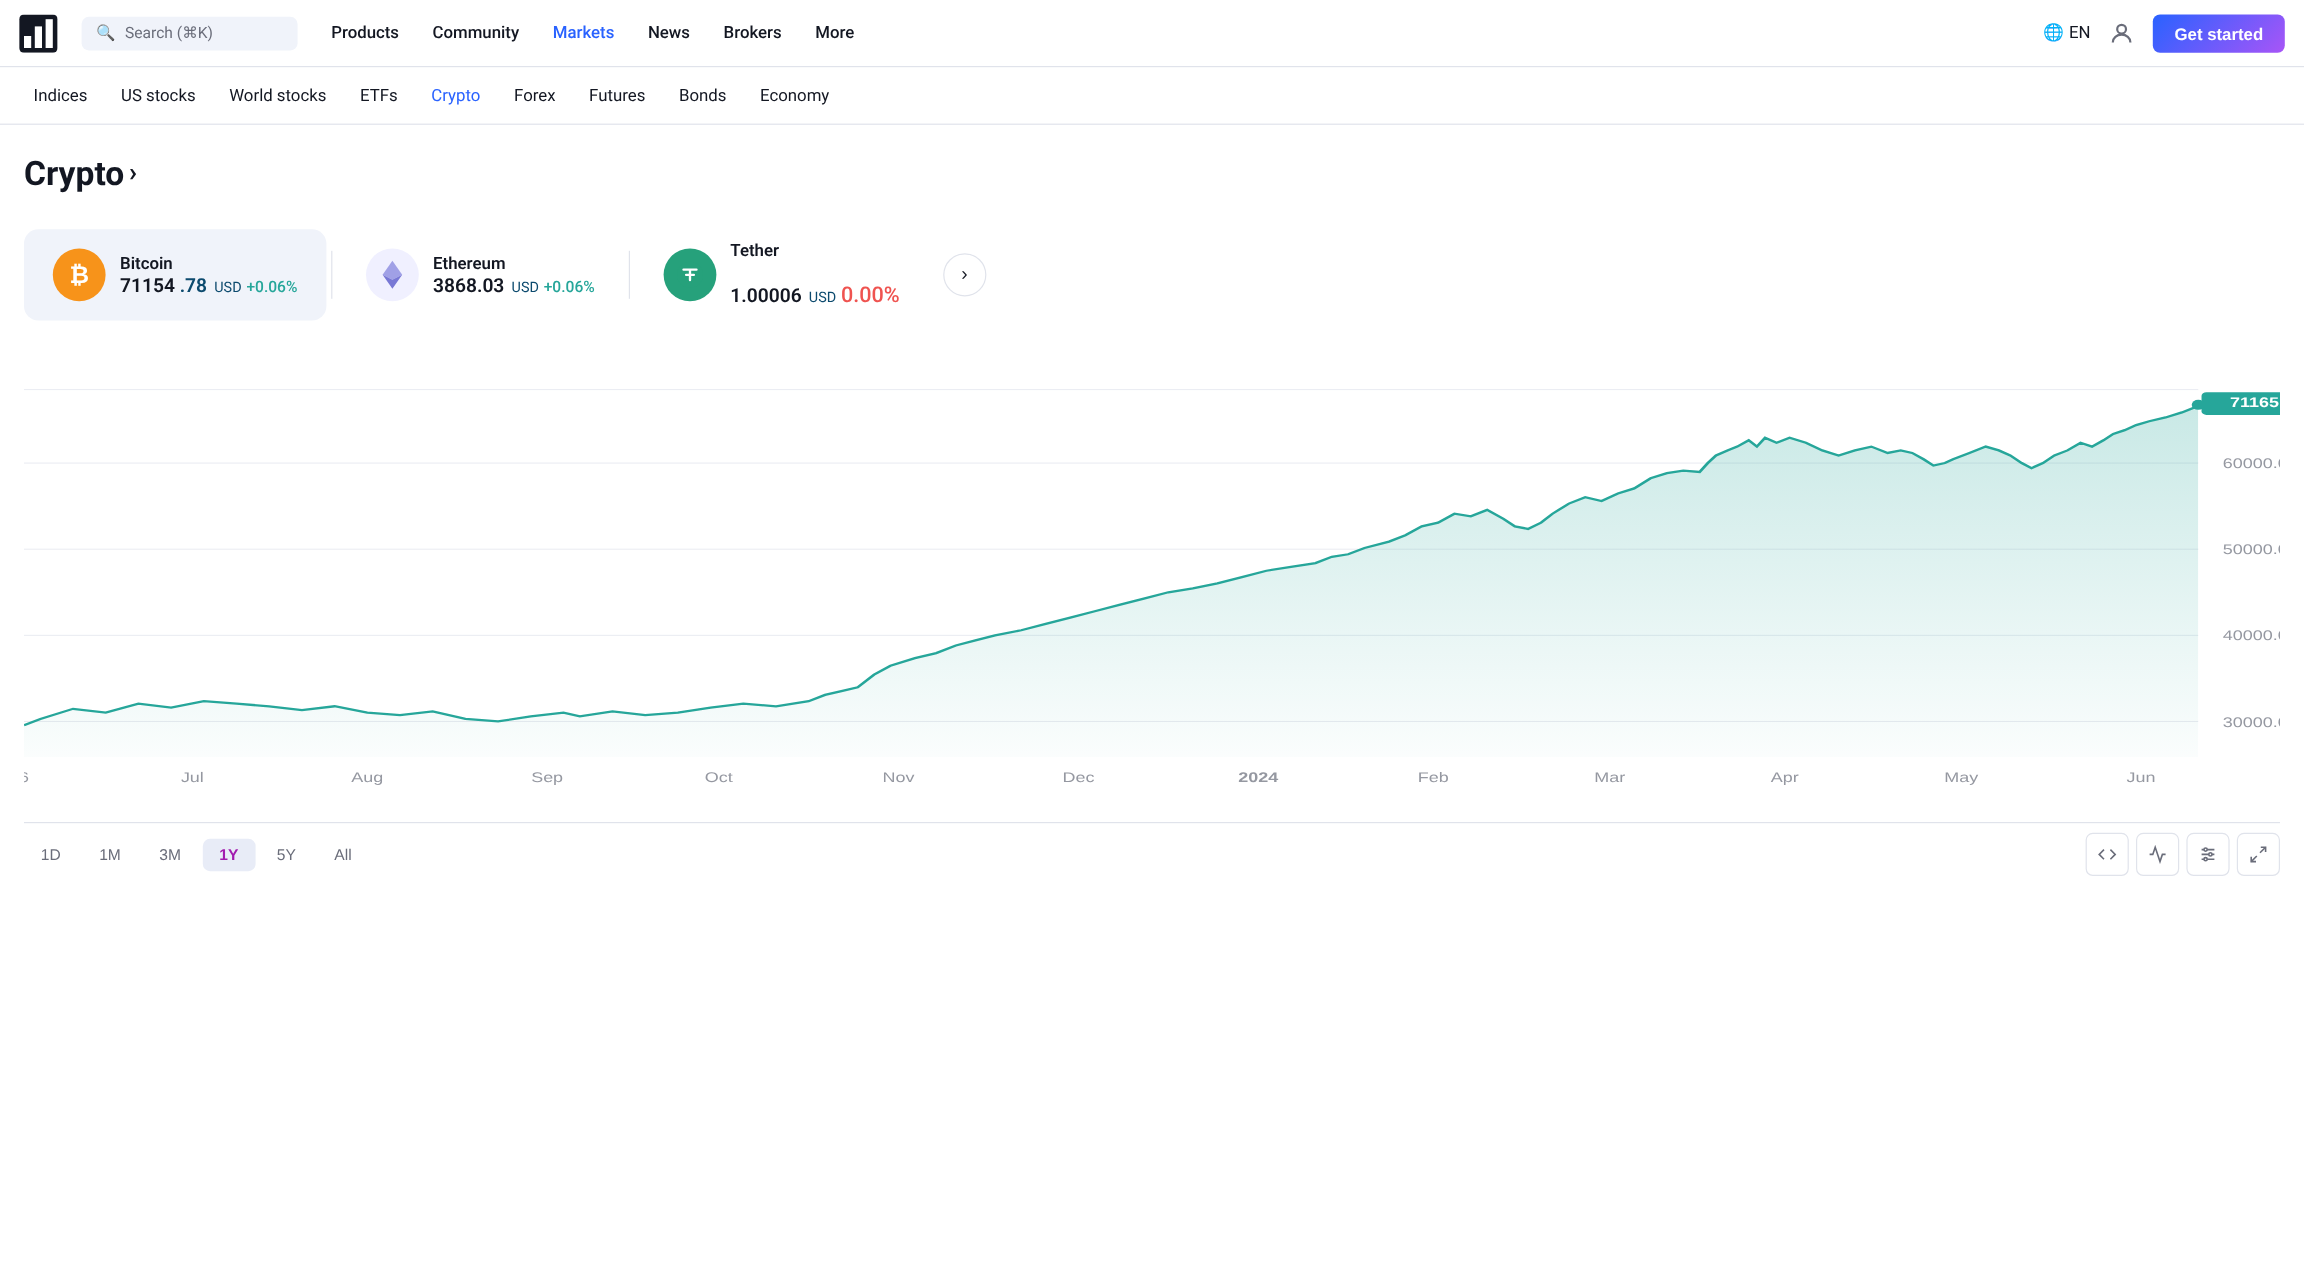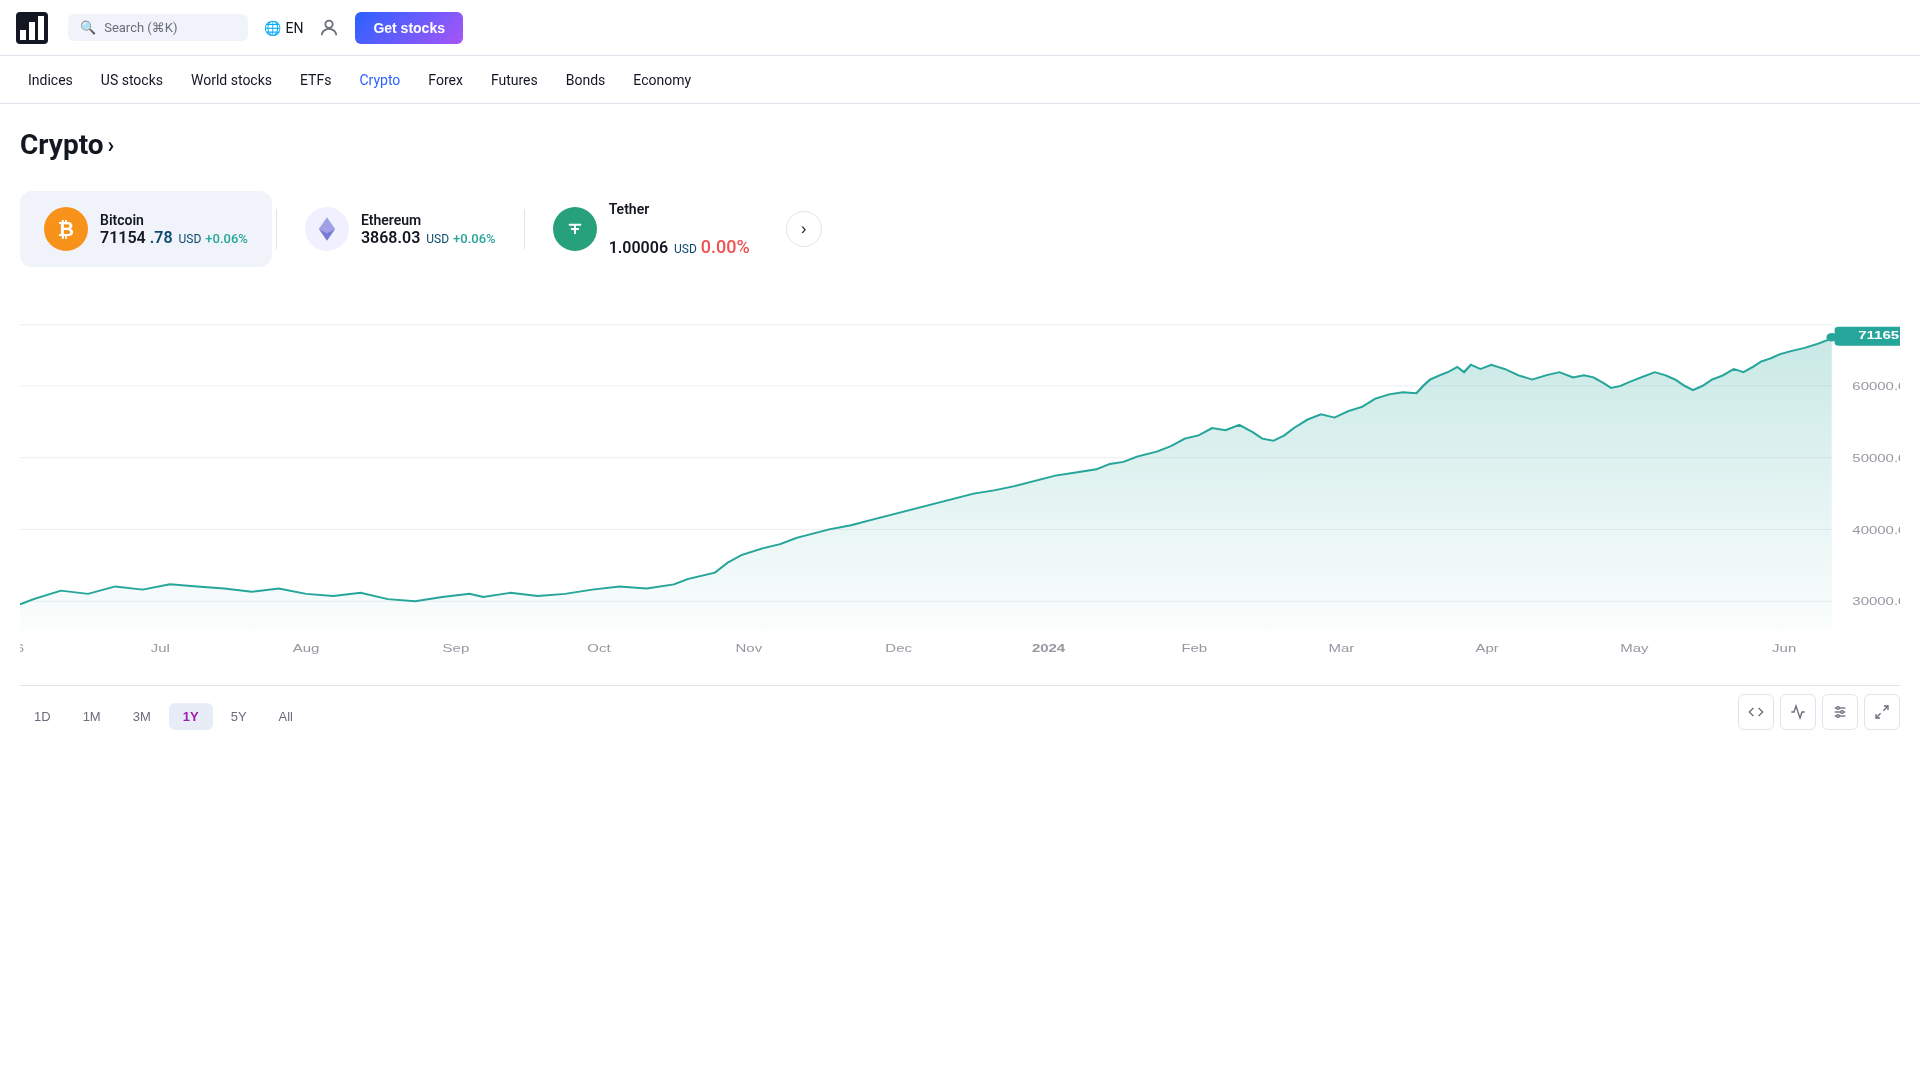--- a/index.html
+++ b/index.html
@@ -178,21 +178,21 @@
       margin-bottom: 12px;
     }
     .chart-svg {
       width: 100%;
       height: 100%;
     }
 
     
     .chart-controls {
       display: flex;
-      align-items: flex-end;
+      align-items: center;
       justify-content: space-between;
       padding: 8px 0;
       border-top: 1px solid #e0e3eb;
     }
     .time-range-btns {
       display: flex;
       gap: 4px;
     }
     .time-btn {
       padding: 6px 14px;
@@ -241,33 +241,41 @@
       <rect x="13" y="10" width="6" height="18" fill="white"></rect>
       <rect x="22" y="4" width="6" height="24" fill="white"></rect>
     </svg>
   </div>
 
   <div class="search-box">
     <span>🔍</span>
     <span>Search (⌘K)</span>
   </div>
 
+  <div class="nav-items">
+    <div class="nav-item">Products</div>
+    <div class="nav-item">Community</div>
+    <div class="nav-item active">Markets</div>
+    <div class="nav-item">News</div>
+    <div class="nav-item">Brokers</div>
+    <div class="nav-item">More</div>
+  </div>
 
   <div class="nav-right">
     <div class="lang-btn">
       <span>🌐</span>
       <span>EN</span>
     </div>
     <div class="user-icon">
       <svg width="22" height="22" viewBox="0 0 24 24" fill="none" stroke="#6a6d7a" stroke-width="2">
         <circle cx="12" cy="8" r="4"></circle>
         <path d="M4 20c0-4 3.6-7 8-7s8 3 8 7"></path>
       </svg>
     </div>
-    <button class="get-started-btn">Get stocks</button>
+    <button class="get-started-btn">Get started</button>
   </div>
 </nav>
 
 <nav class="sub-nav">
   <div class="sub-nav-item">Indices</div>
   <div class="sub-nav-item">US stocks</div>
   <div class="sub-nav-item">World stocks</div>
   <div class="sub-nav-item">ETFs</div>
   <div class="sub-nav-item active">Crypto</div>
   <div class="sub-nav-item">Forex</div>

